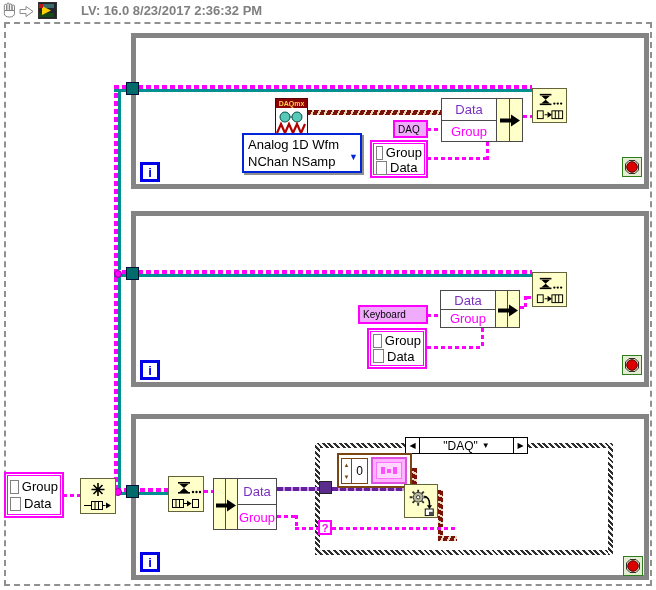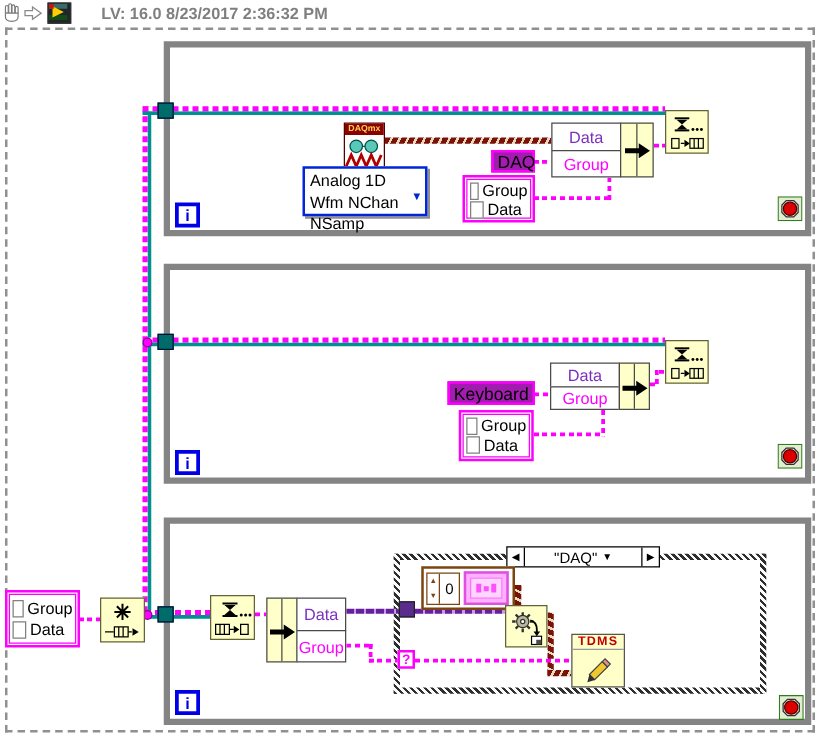--- a/index.html
+++ b/index.html
@@ -26,21 +26,21 @@
   .prim{background:#ffffc9;border:1px solid #63633a;box-sizing:border-box;}
   .rowbox{background:#fff;border:1px solid #4a4a4a;box-sizing:border-box;display:flex;align-items:center;justify-content:center;font-size:13px;}
   .strip{background:#ffffc9;border:1px solid #4a4a4a;box-sizing:border-box;
          background-image:linear-gradient(#4a4a4a,#4a4a4a);background-size:1px 100%;background-position:center;background-repeat:no-repeat;}
   .t-data{color:#7b2fbe;}
   .t-group{color:#ff00ff;}
   .clus{border:2px solid #ff00ff;background:#fff;box-sizing:border-box;padding:1px;}
   .clusin{border:1px solid #ff00ff;height:100%;box-sizing:border-box;display:flex;flex-direction:column;justify-content:space-evenly;padding:1px 2px;}
   .crow{display:flex;align-items:center;gap:3px;font-size:13px;color:#000;}
   .sq{width:11px;height:14px;border:1px solid #808080;background:#fff;box-sizing:border-box;}
-  .strc{border:2px solid #ff00ff;background:#a21caf;color:#000;font-size:14px;display:flex;align-items:center;padding:0 3px;box-sizing:border-box;}
+  .strc{border:2px solid #ff00ff;background:#f0abfc;color:#000;font-size:10px;display:flex;align-items:center;padding:0 3px;box-sizing:border-box;}
   .iterm{border:3px solid #0000e8;background:#fff;color:#0000e8;font:bold 13px "Liberation Sans",sans-serif;display:flex;align-items:center;justify-content:center;box-sizing:border-box;}
   .poly{border:2px solid #0026d8;background:#fff;box-shadow:2px 2px 0 #8f8f8f;font-size:13px;color:#000;box-sizing:border-box;padding:1px 14px 1px 4px;line-height:17px;position:relative;}
   .poly .dd{position:absolute;right:2px;top:14px;color:#0026d8;font-size:9px;}
   .sel{display:flex;align-items:stretch;background:#fff;border:1px solid #000;box-sizing:border-box;font-size:12px;}
   .sel .arr{width:13px;display:flex;align-items:center;justify-content:center;border-left:1px solid #000;border-right:1px solid #000;font-size:8px;}
   .sel .lbl{flex:1;display:flex;align-items:center;justify-content:center;gap:4px;}
   .arrayshell{border:2px solid #7a4510;background:#fff;box-sizing:border-box;display:flex;align-items:center;gap:3px;padding:2px;}
   .idxbox{width:27px;height:26px;border:1px solid #7a4510;box-sizing:border-box;display:flex;}
   .spincol{width:9px;border-right:1px solid #7a4510;display:flex;flex-direction:column;}
   .spincol div{flex:1;display:flex;align-items:center;justify-content:center;font-size:6px;color:#7a4510;}
@@ -139,21 +139,21 @@
 
   <div class="abs daqmx" style="left:275px;top:98px;width:33px;height:39px;">
     <div class="hdr">DAQmx</div>
     <svg width="31" height="28" viewBox="0 0 31 28">
       <circle cx="9" cy="9" r="5" fill="#58c8b8" stroke="#00514a"></circle>
       <circle cx="21" cy="9" r="5" fill="#58c8b8" stroke="#00514a"></circle>
       <path d="M14 9 h2" stroke="#00514a"></path>
       <polyline points="1,25 5,16 9,25 13,16 17,25 21,16 25,25 29,16" fill="none" stroke="#b00000" stroke-width="2.2"></polyline>
     </svg>
   </div>
-  <div class="abs poly" style="left:242px;top:133px;width:100px;height:40px;">
+  <div class="abs poly" style="left:242px;top:133px;width:120px;height:40px;">
     <span>Analog 1D Wfm NChan NSamp</span>
     <span class="dd">▼</span>
   </div>
   <div class="abs strc" style="left:393px;top:120px;width:35px;height:18px;">DAQ</div>
   <div class="abs clus" style="left:370px;top:140px;width:58px;height:38px;">
     <div class="clusin">
       <div class="crow">
           <span class="sq"></span>
           <span>Group</span>
         </div>
@@ -343,28 +343,20 @@
         </g>
       <circle cx="14" cy="13" r="5.2" fill="#b8b8a0" stroke="#303030"></circle>
       <circle cx="14" cy="13" r="1.8" fill="#fffff0" stroke="#303030"></circle>
       <path d="M20.5 12 c4.5 1 5.5 4.5 5.5 8 v2" fill="none" stroke="#000" stroke-width="1.6"></path>
       <polygon points="26,25.5 23.2,21.5 28.8,21.5" fill="#000"></polygon>
       <rect x="21.5" y="25.5" width="8.5" height="7" fill="#fff" stroke="#000"></rect>
       <rect x="25.5" y="28.5" width="4.5" height="4" fill="#4a4a4a"></rect>
     </svg>
   </div>
 
-  <div class="abs tdms" style="left:457px;top:507px;width:43px;height:43px;">
-    <div class="hdr">TDMS</div>
-    <svg width="30" height="28" viewBox="0 0 32 30">
-      <path d="M8 21 L19 10 l4.5 4.5 L12.5 25.5 z" fill="#f0c830" stroke="#404040"></path>
-      <path d="M19 10 l2.4-2.4 4.5 4.5 -2.4 2.4 z" fill="#e09090" stroke="#404040"></path>
-      <path d="M8 21 l-1.8 6.6 6.6-1.8 z" fill="#303030"></path>
-    </svg>
-  </div>
 
   <div class="abs iterm" style="left:140px;top:552px;width:20px;height:20px;">i</div>
   <div class="abs" style="left:623px;top:556px;width:20px;height:20px;">
     <svg width="20" height="20" viewBox="0 0 20 20">
         <rect x="0.5" y="0.5" width="19" height="19" fill="#e4edd2" stroke="#2e7d1e"></rect>
       <polygon points="7,3.5 13,3.5 16.5,7 16.5,13 13,16.5 7,16.5 3.5,13 3.5,7" fill="none" stroke="#303030"></polygon>
       <circle cx="10" cy="10" r="5.3" fill="#dd0000" stroke="#550000"></circle>
       </svg>
   </div>
 

